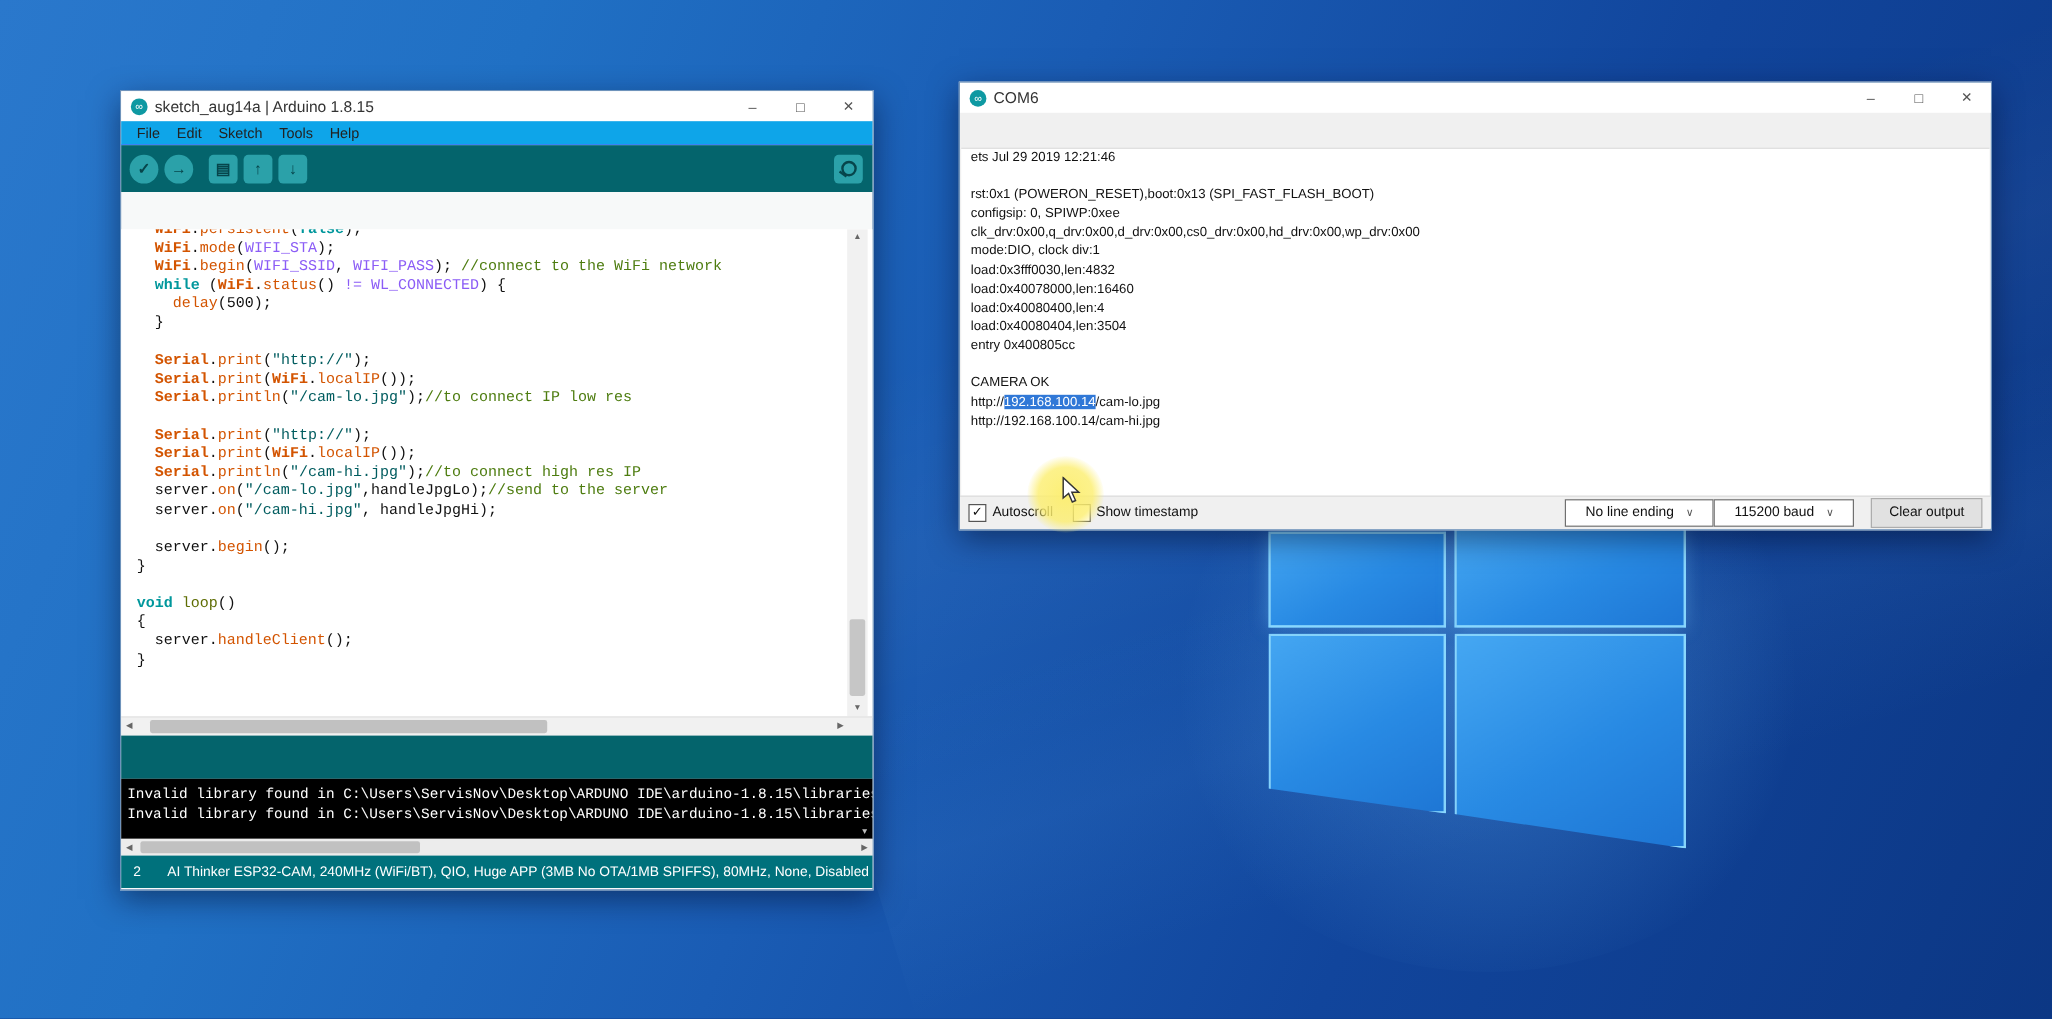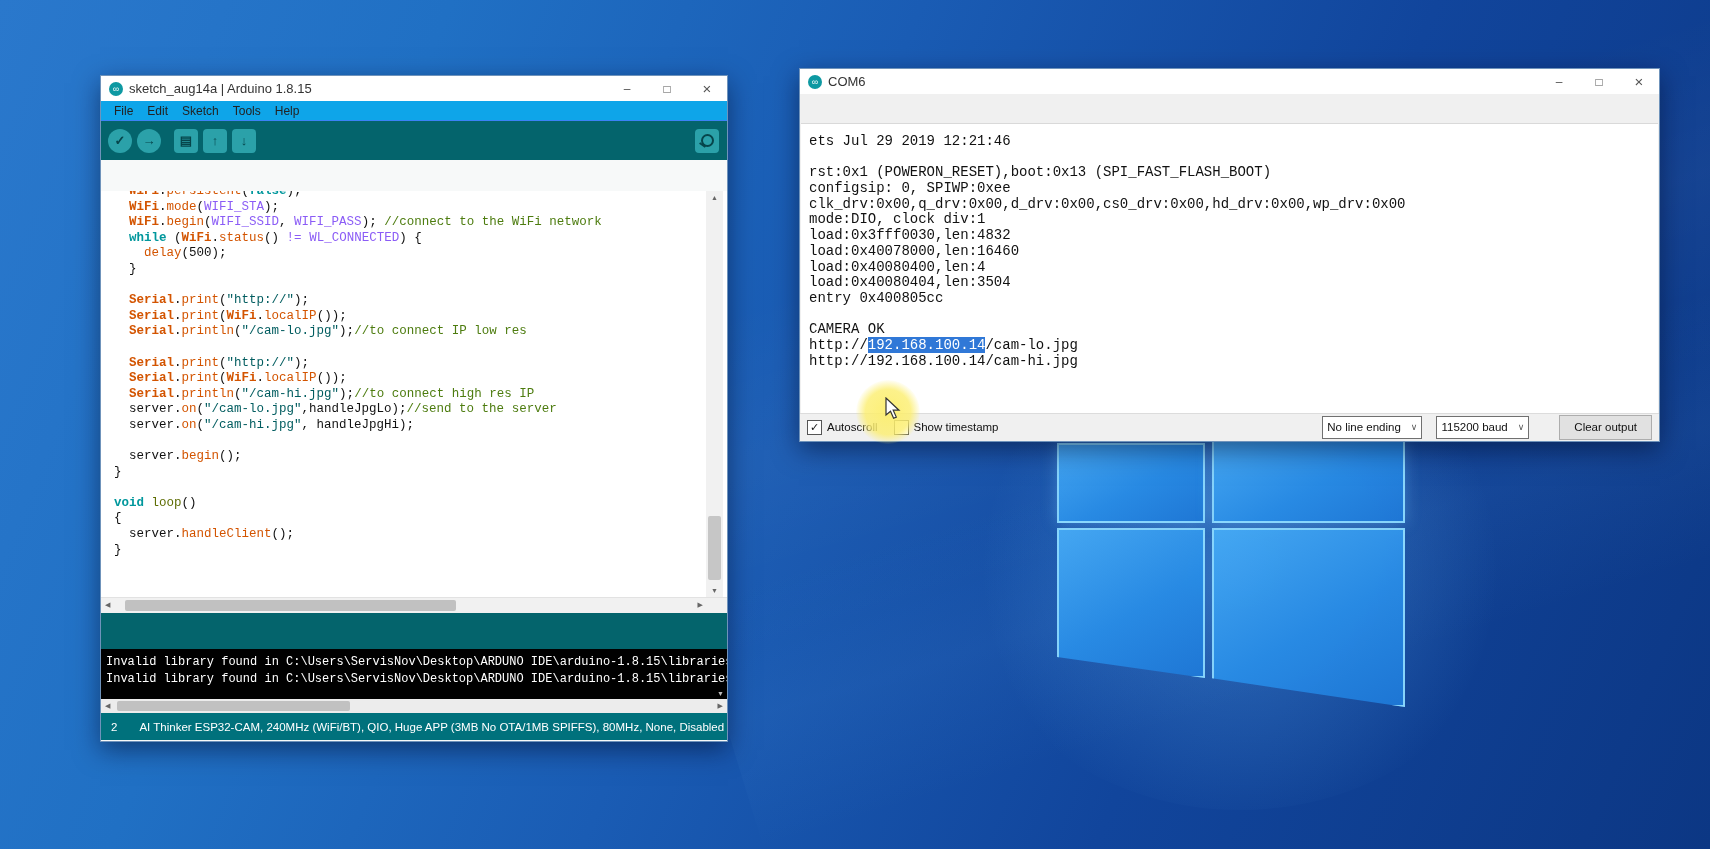--- a/index.html
+++ b/index.html
@@ -94,33 +94,33 @@
 
   
   .win-serial{left:799px;top:68px;width:859px;height:372px;background:#f0f0f0;}
   .send-row{position:absolute;left:0;right:0;top:26px;height:28px;}
   .send-input{position:absolute;left:7px;top:3px;width:792px;height:20px;border:1px solid #7a7a7a;background:#fff;
     font-size:12px;padding:0 4px;box-sizing:content-box;font-family:"Liberation Sans",sans-serif;}
   .send-btn{position:absolute;right:7px;top:3px;width:44px;height:22px;background:#e1e1e1;border:1px solid #adadad;
     font-size:11.5px;color:#111;display:flex;align-items:center;justify-content:center;}
   .serial-out{position:absolute;left:1px;right:1px;top:54px;height:290px;background:#fff;overflow:hidden;
     border-top:1px solid #d9d9d9;}
-  .serial-inner{position:absolute;left:8px;top:10px;font-family:Liberation Mono, monospace;
-    font-size:14px;white-space:pre;}
+  .serial-inner{position:absolute;left:8px;top:0;font-family:Liberation Sans, sans-serif;
+    font-size:11px;white-space:pre;}
   .serial-out .tline{height:15.7px;line-height:15.7px;}
   .serial-footer{position:absolute;left:0;right:0;top:344px;height:27px;background:#f0f0f0;display:flex;
     align-items:center;padding:0 7px;box-sizing:border-box;border-top:1px solid #dcdcdc;}
   .cb{width:13px;height:13px;border:1px solid #555;background:#fff;margin-right:5px;font-size:11px;line-height:12px;
     text-align:center;color:#111;flex:0 0 auto;}
   .cb-label{font-size:11.5px;color:#111;margin-right:16px;}
   .combo{height:21px;background:#fff;border:1px solid #707070;display:flex;align-items:center;font-size:11.5px;
-    color:#111;padding:0 4px;margin-left:14px;}
+    color:#111;padding:0 16px;}
   .combo .chev{margin-left:10px;font-size:9px;color:#555;}
   .clear-btn{height:23px;background:#e1e1e1;border:1px solid #adadad;display:flex;align-items:center;
-    justify-content:center;font-size:11.5px;color:#111;padding:0 14px;margin-left:30px;}
+    justify-content:center;font-size:11.5px;color:#111;padding:0 14px;margin-left:14px;}
   .push{margin-left:auto;}
 
   
   .halo{position:absolute;left:856px;top:380px;width:64px;height:64px;border-radius:50%;
     background:radial-gradient(circle,rgba(252,238,110,.95) 0%,rgba(252,238,110,.8) 50%,rgba(252,238,110,0) 72%);}
   .cursor{position:absolute;left:885px;top:397px;}
 </style>
 </head>
 <body>
 

